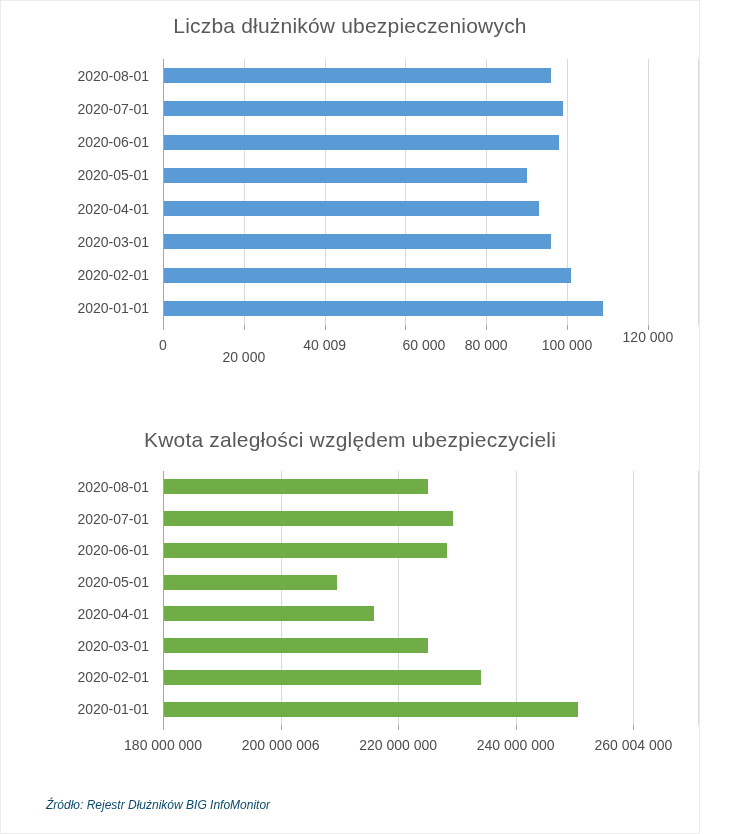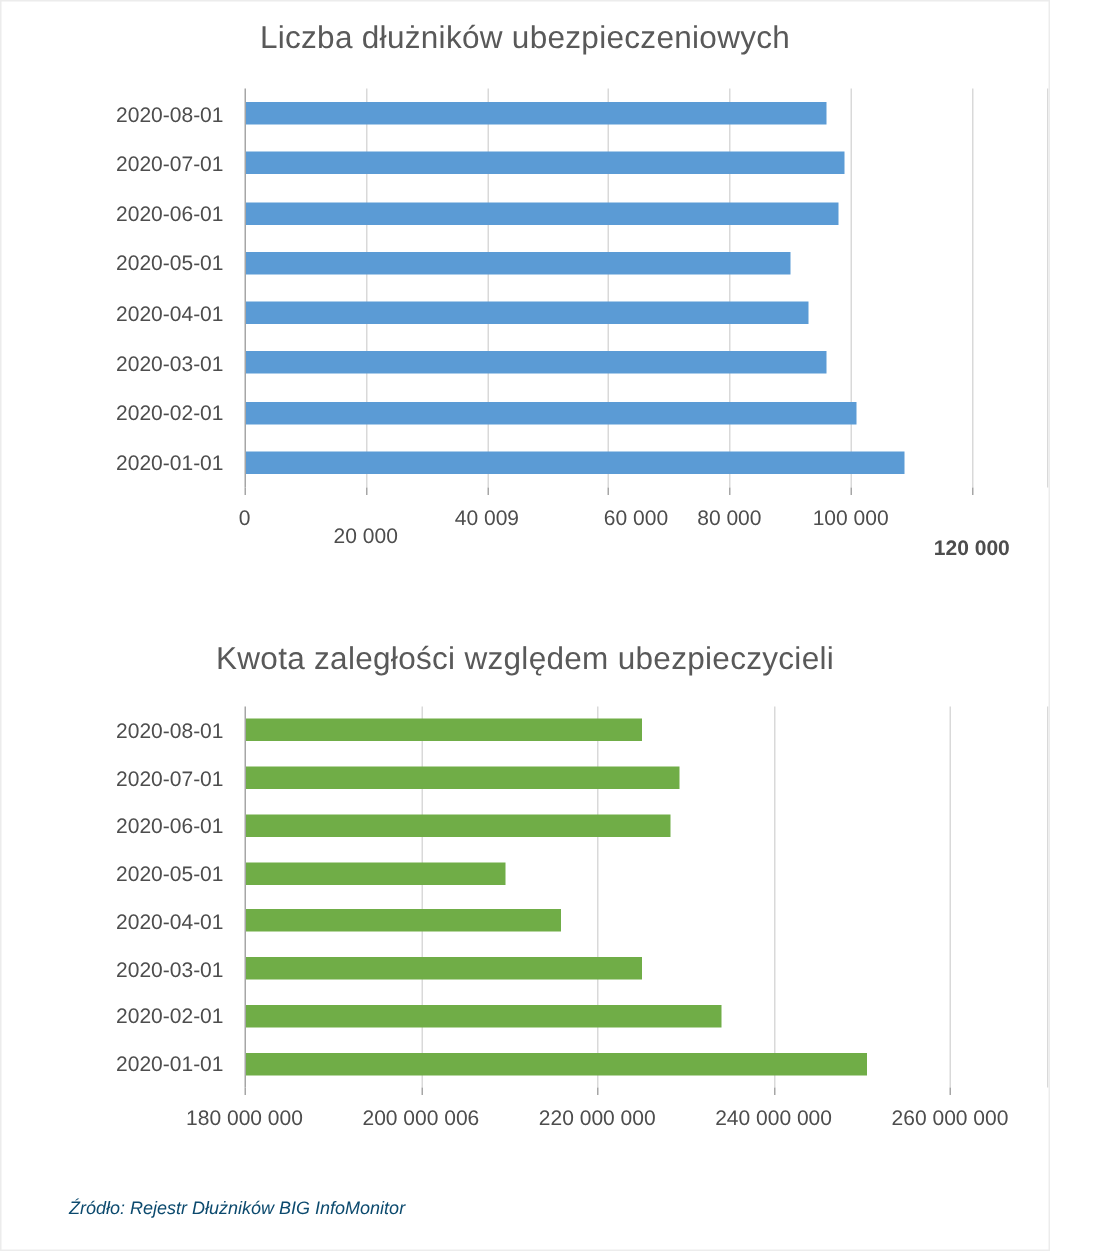--- a/index.html
+++ b/index.html
@@ -83,21 +83,21 @@
       <div class="tickmark" style="left: 404.447px; top: 324px;"></div>
       <div class="tick-label" style="left: 353px; width: 140px; top: 336px;">60 000</div>
       <div class="gridline" style="left: 485.263px; top: 58px; height: 266px;"></div>
       <div class="tickmark" style="left: 485.263px; top: 324px;"></div>
       <div class="tick-label" style="left: 415.263px; width: 140px; top: 336px;">80 000</div>
       <div class="gridline" style="left: 566.079px; top: 58px; height: 266px;"></div>
       <div class="tickmark" style="left: 566.079px; top: 324px;"></div>
       <div class="tick-label" style="left: 496.079px; width: 140px; top: 336px;">100 000</div>
       <div class="gridline" style="left: 646.894px; top: 58px; height: 266px;"></div>
       <div class="tickmark" style="left: 646.894px; top: 324px;"></div>
-      <div class="tick-label" style="left: 576.894px; width: 140px; top: 356px; font-weight: bold;">120 000</div>
+      <div class="tick-label" style="left: 576.894px; width: 140px; top: 328px;">120 000</div>
       <div class="gridline" style="left: 697px; top: 58px; height: 266px;"></div>
       <div class="cat-label" style="left: 0px; width: 148px; top: 65.625px;">2020-08-01</div>
       <div class="bar" style="left: 163px; top: 67.125px; width: 387.107px; background: rgb(91, 155, 213);"></div>
       <div class="cat-label" style="left: 0px; width: 148px; top: 98.875px;">2020-07-01</div>
       <div class="bar" style="left: 163px; top: 100.375px; width: 398.826px; background: rgb(91, 155, 213);"></div>
       <div class="cat-label" style="left: 0px; width: 148px; top: 132.125px;">2020-06-01</div>
       <div class="bar" style="left: 163px; top: 133.625px; width: 395.189px; background: rgb(91, 155, 213);"></div>
       <div class="cat-label" style="left: 0px; width: 148px; top: 165.375px;">2020-05-01</div>
       <div class="bar" style="left: 163px; top: 166.875px; width: 363.267px; background: rgb(91, 155, 213);"></div>
       <div class="cat-label" style="left: 0px; width: 148px; top: 198.625px;">2020-04-01</div>
@@ -120,21 +120,21 @@
       <div class="tickmark" style="left: 279.582px; top: 724px;"></div>
       <div class="tick-label" style="left: 209.582px; width: 140px; top: 736px;">200 000 006</div>
       <div class="gridline" style="left: 397.165px; top: 470px; height: 254px;"></div>
       <div class="tickmark" style="left: 397.165px; top: 724px;"></div>
       <div class="tick-label" style="left: 327.165px; width: 140px; top: 736px;">220 000 000</div>
       <div class="gridline" style="left: 514.747px; top: 470px; height: 254px;"></div>
       <div class="tickmark" style="left: 514.747px; top: 724px;"></div>
       <div class="tick-label" style="left: 444.747px; width: 140px; top: 736px;">240 000 000</div>
       <div class="gridline" style="left: 632.33px; top: 470px; height: 254px;"></div>
       <div class="tickmark" style="left: 632.33px; top: 724px;"></div>
-      <div class="tick-label" style="left: 562.33px; width: 140px; top: 736px;">260 000 000</div>
+      <div class="tick-label" style="left: 562.33px; width: 140px; top: 736px;">260 004 000</div>
       <div class="gridline" style="left: 697px; top: 470px; height: 254px;"></div>
       <div class="cat-label" style="left: 0px; width: 148px; top: 476.875px;">2020-08-01</div>
       <div class="bar" style="left: 163px; top: 478.375px; width: 263.973px; background: rgb(112, 173, 71);"></div>
       <div class="cat-label" style="left: 0px; width: 148px; top: 508.625px;">2020-07-01</div>
       <div class="bar" style="left: 163px; top: 510.125px; width: 288.665px; background: rgb(112, 173, 71);"></div>
       <div class="cat-label" style="left: 0px; width: 148px; top: 540.375px;">2020-06-01</div>
       <div class="bar" style="left: 163px; top: 541.875px; width: 282.786px; background: rgb(112, 173, 71);"></div>
       <div class="cat-label" style="left: 0px; width: 148px; top: 572.125px;">2020-05-01</div>
       <div class="bar" style="left: 163px; top: 573.625px; width: 173.434px; background: rgb(112, 173, 71);"></div>
       <div class="cat-label" style="left: 0px; width: 148px; top: 603.875px;">2020-04-01</div>

